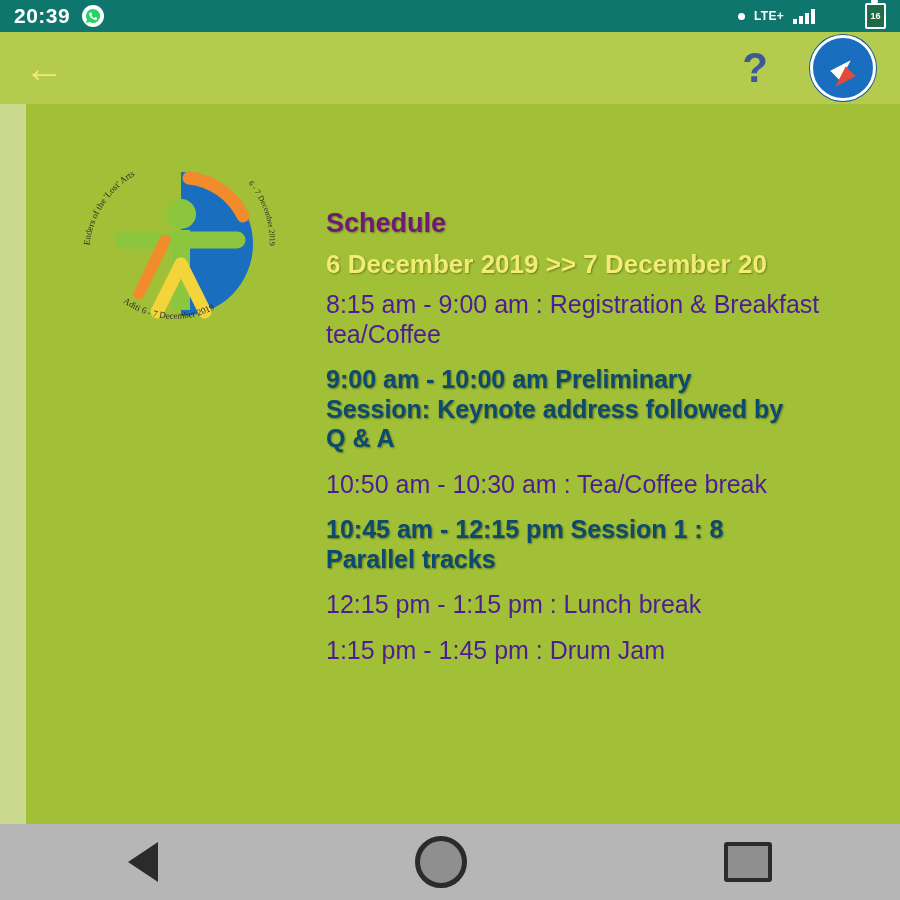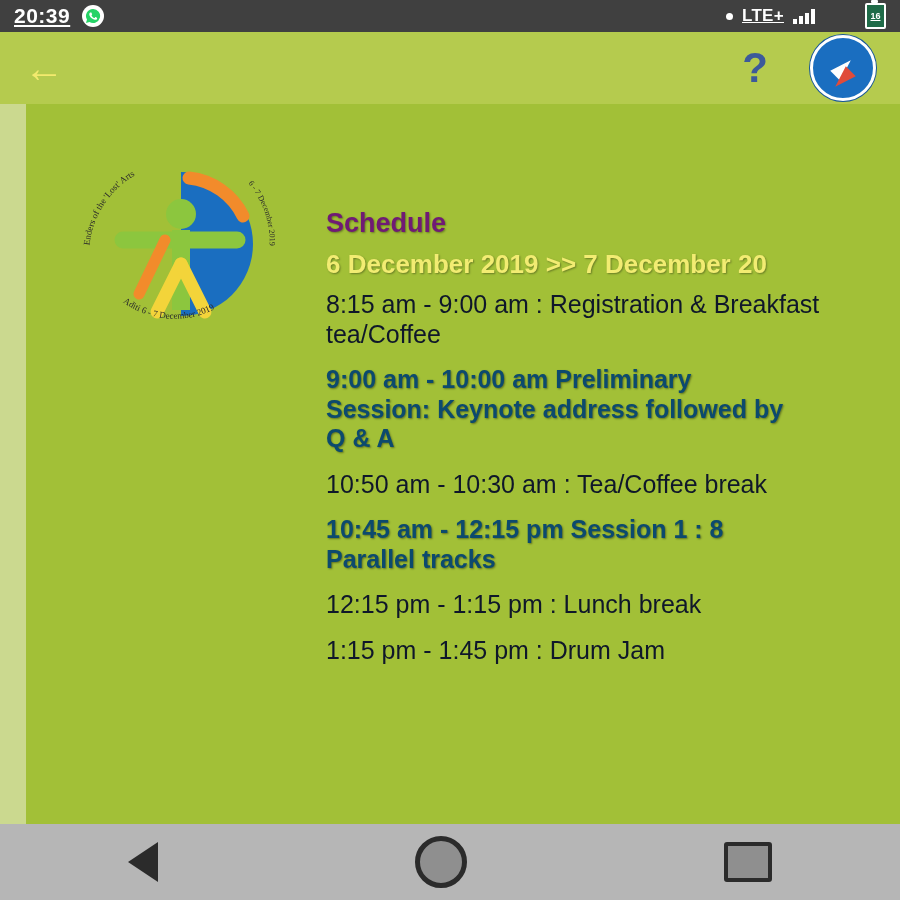--- a/index.html
+++ b/index.html
@@ -18,28 +18,27 @@
     width: 900px;
     height: 900px;
     background: #a2c037;
     display: flex;
     flex-direction: column;
   }
 
   
   .status-bar {
     height: 32px;
-    background: #404040;
+    background: #0f766e;
     color: #ffffff;
     display: flex;
     align-items: center;
     padding: 0 14px;
     flex: 0 0 auto;
     position: relative;
-    text-decoration: underline;
   }
   .status-time {
     font-size: 21px;
     font-weight: bold;
     letter-spacing: 0.5px;
   }
   .wa-icon {
     width: 22px;
     height: 22px;
     border-radius: 50%;
@@ -57,21 +56,21 @@
     gap: 9px;
   }
   .dot-icon {
     width: 7px;
     height: 7px;
     border-radius: 50%;
     background: #ffffff;
     display: inline-block;
   }
   .lte-label {
-    font-size: 17px;
+    font-size: 12px;
     font-weight: bold;
     letter-spacing: 0.3px;
   }
   .signal-bars {
     display: flex;
     align-items: flex-end;
     gap: 2px;
     height: 16px;
   }
   .signal-bars i {
@@ -226,21 +225,21 @@
     white-space: nowrap;
     margin-bottom: 10px;
   }
   .item {
     font-size: 25px;
     line-height: 1.18;
     margin-bottom: 16px;
     max-width: 540px;
   }
   .item.plain {
-    color: #0f172a;
+    color: #4c1d95;
     font-weight: normal;
   }
   .item.hi {
     color: #0c4a6e;
     font-weight: bold;
     text-shadow: 1px 1px 2px rgba(0,0,0,.4);
     max-width: 470px;
   }
 
   

